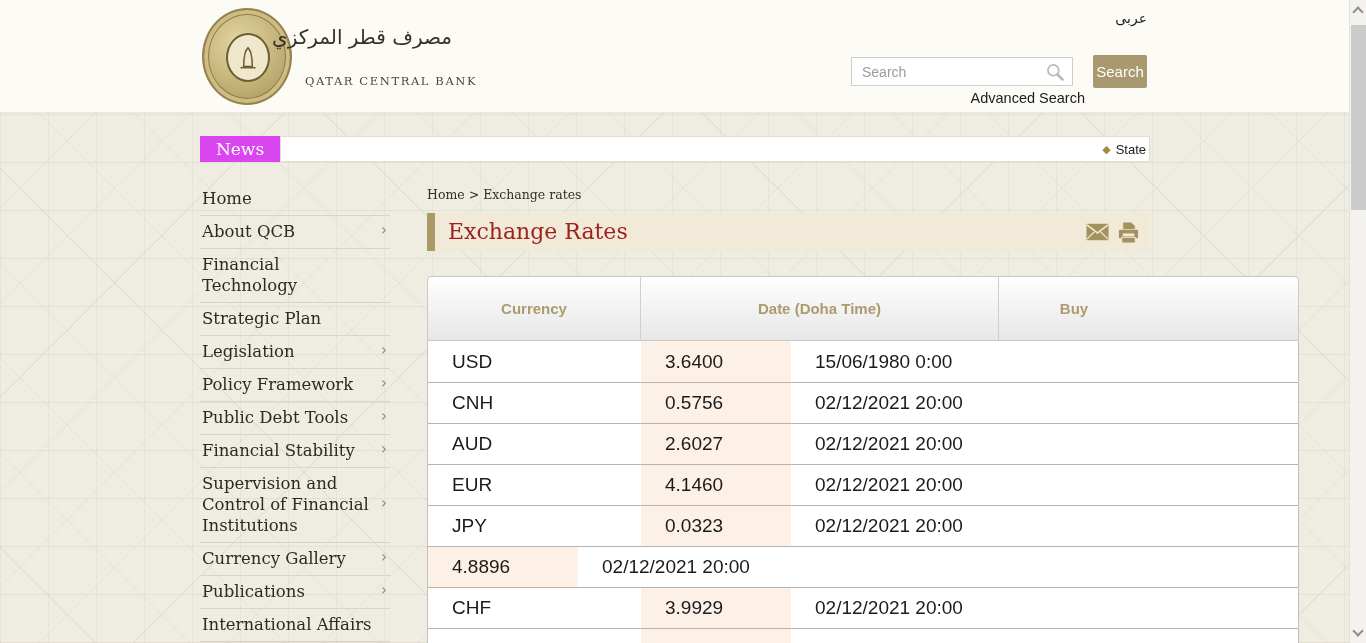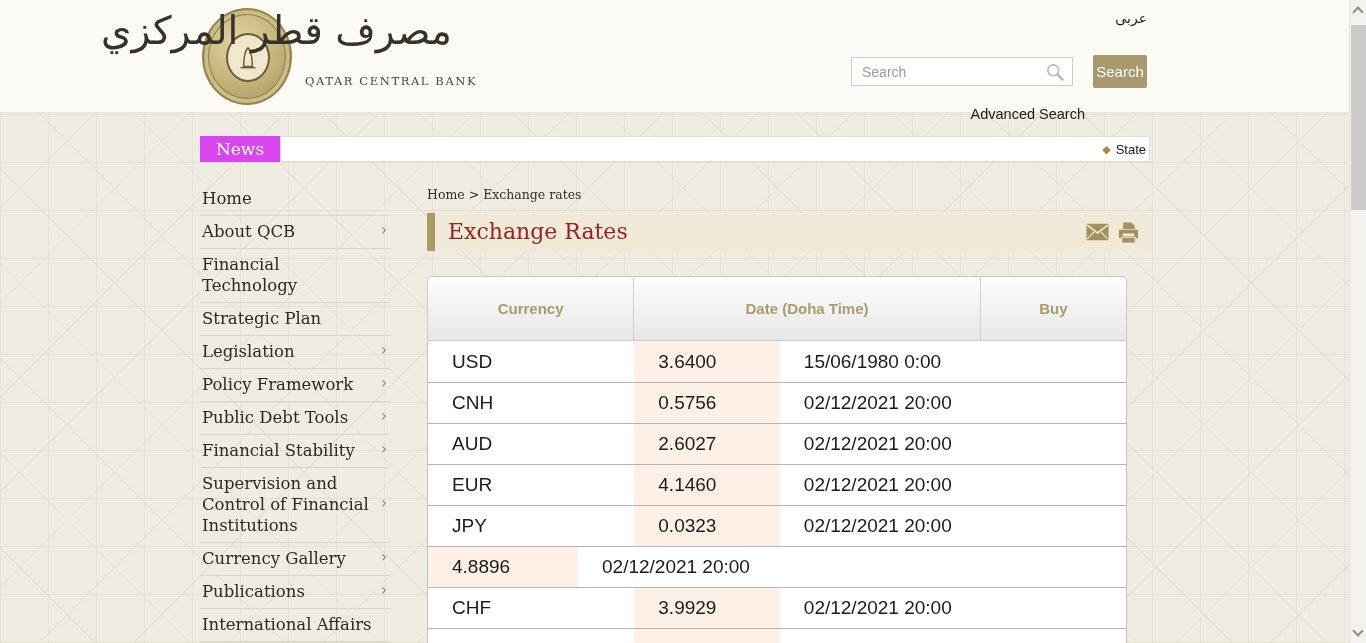--- a/index.html
+++ b/index.html
@@ -23,33 +23,33 @@
 
   
   .header { position:absolute; top:0; left:0; width:1349px; height:113px; background:#fcfbf6; border-bottom:1px solid #e9e6db; }
   .logo { position:absolute; left:202px; top:8px; width:240px; height:100px; cursor:pointer; }
   .coin { position:absolute; left:0; top:0; width:90px; height:97px; border-radius:50%;
           background:radial-gradient(circle at 40% 35%, #e3d5a2, #c2b177 55%, #a08d58);
           border:2px solid #95834e;
           box-shadow:inset 0 0 0 4px #cdbd85, inset 0 0 0 5px #8f7d49; }
   .coin-inner { position:absolute; left:22px; top:23px; width:44px; height:49px; border-radius:50%;
           background:#f0e8cd; border:2px solid #6d5e33; display:flex; align-items:center; justify-content:center; }
-  .callig { position:absolute; left:100px; top:0; width:150px; font-family:"DejaVu Sans",sans-serif;
-          font-size:39px; color:#35322c; direction:rtl; white-space:nowrap; }
+  .callig { position:absolute; left:100px; top:17px; width:150px; font-family:"DejaVu Sans",sans-serif;
+          font-size:20px; color:#35322c; direction:rtl; white-space:nowrap; }
   .bank-en { position:absolute; left:103px; top:66px; font-family:"DejaVu Serif","Liberation Serif",serif;
           font-size:11.5px; letter-spacing:1.6px; color:#4c473f; white-space:nowrap; }
   .lang-link { position:absolute; top:10px; right:202px; font-size:14px; color:#1c1c1c; cursor:pointer; font-family:"DejaVu Sans",sans-serif; }
   .search-input { position:absolute; left:851px; top:57px; width:222px; height:29px; border:1px solid #d0cdc6;
           background:#fff; padding:0 32px 0 10px; font-size:14px; color:#333; outline:none; }
   .search-input::placeholder { color:#9b9b9b; }
   .mag { position:absolute; left:1045px; top:62px; width:20px; height:20px; pointer-events:none; }
   .search-btn { position:absolute; left:1093px; top:55px; width:54px; height:33px; background:#a89a6e;
           color:#fff; border:none; font-size:15px; border-radius:2px; cursor:pointer;
           font-family:"Liberation Sans",sans-serif; }
-  .advanced { position:absolute; top:106px; right:264px; font-size:14.5px; color:#1c1c1c; cursor:pointer; }
+  .advanced { position:absolute; top:90px; right:264px; font-size:14.5px; color:#1c1c1c; cursor:pointer; }
 
   
   .news-label { position:absolute; left:200px; top:136px; width:80px; height:26px; background:#d946ef;
           color:#fff; font-family:"DejaVu Serif","Liberation Serif",serif; font-size:17px;
           text-align:center; line-height:26px; }
   .ticker { position:absolute; left:280px; top:136px; width:870px; height:26px; background:#fff;
           border:1px solid #e0ddd3; display:flex; align-items:center; justify-content:flex-end; padding-right:3px; }
   .ticker-bullet { color:#a38b45; font-size:11px; margin-right:5px; }
   .ticker-text { font-size:13px; color:#1c1c1c; cursor:pointer; }
 
@@ -65,21 +65,21 @@
   .breadcrumb { font-family:"DejaVu Serif","Liberation Serif",serif; font-size:12.5px; color:#33302a; padding-top:4px; }
   .crumb-link { cursor:pointer; }
   .banner { position:absolute; top:30px; left:0; width:723px; height:38px; background:#f1ead9; }
   .banner-bar { position:absolute; left:0; top:0; width:8px; height:38px; background:#a99a66; }
   .page-title { position:absolute; left:21px; top:0; line-height:38px; font-family:"DejaVu Serif","Liberation Serif",serif;
           font-size:22px; color:#9e231d; }
   .banner-icons { position:absolute; right:10px; top:0; height:38px; display:flex; align-items:center; gap:8px; }
   .b-icon { width:23px; height:23px; cursor:pointer; display:flex; align-items:center; justify-content:center; }
 
   
-  .table-wrap { position:absolute; top:93px; left:0; width:700px; height:367px; overflow:hidden; }
+  .table-wrap { position:absolute; top:93px; left:0; width:872px; height:367px; overflow:hidden; }
   .thead { display:flex; height:65px; background:linear-gradient(#fefefe,#e7e7e7);
           border:1px solid #c9c9c9; border-radius:4px 4px 0 0; }
   .th { display:flex; align-items:center; justify-content:center; color:#ab9b6d; font-weight:bold;
           font-size:15px; border-right:1px solid #cfcfcf; }
   .th:last-child { border-right:none; }
   .c1 { width:213px; } .c2 { width:150px; } .c3 { width:358px; }
   .tbody { border:1px solid #c0c0c0; border-top:none; background:#fff; }
   .tr { display:flex; height:41px; }
   .tr + .tr { border-top:1px solid #b5b5b5; }
   .tr-partial { height:15px; }

